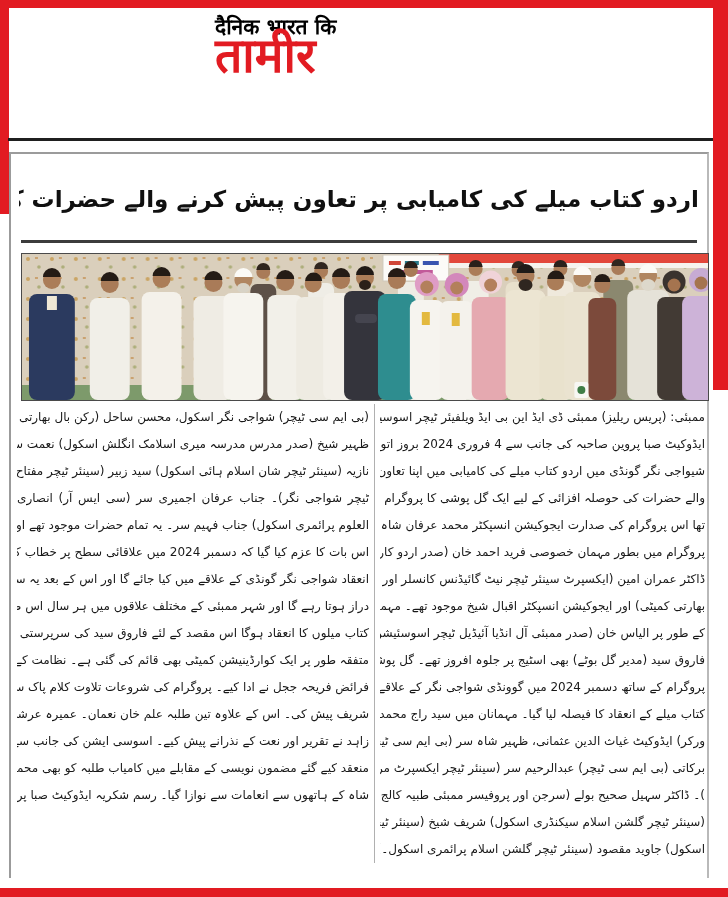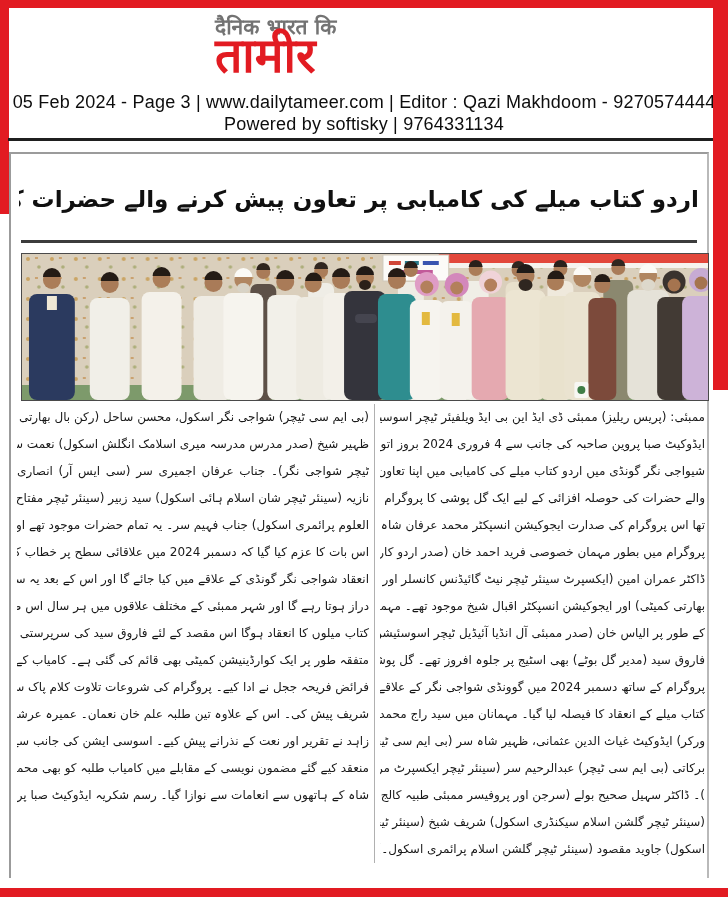--- a/index.html
+++ b/index.html
@@ -7,21 +7,21 @@
   html,body{background:#ffffff;}
   .page{position:relative;width:728px;height:897px;background:#fff;overflow:hidden;
         font-family:"Liberation Sans",sans-serif;}
   
   .bar-top{position:absolute;left:0;top:0;width:728px;height:8px;background:var(--red);}
   .bar-bottom{position:absolute;left:0;top:888px;width:728px;height:9px;background:var(--red);}
   .bar-left{position:absolute;left:0;top:0;width:9px;height:214px;background:var(--red);}
   .bar-right{position:absolute;right:0;top:0;width:15px;height:390px;background:var(--red);z-index:5;}
   
   .masthead{position:absolute;left:215px;top:12px;width:300px;}
-  .tagline{font-family:"DejaVu Sans",sans-serif;font-weight:bold;font-size:21px;color:#737373;}
+  .tagline{font-family:"DejaVu Sans",sans-serif;font-weight:bold;font-size:21px;color:#000000;}
   .title{font-family:Liberation Mono, monospace;font-weight:bold;font-size:48px;line-height:.95;
          color:var(--red);margin-top:-3px;}
   
   .meta{position:absolute;left:0;top:91px;width:728px;text-align:center;color:#0d0d0d;}
   .meta .l{font-size:18px;line-height:22px;font-weight:500;letter-spacing:.2px;}
   .rule-black{position:absolute;left:8px;top:138px;width:711px;height:3px;background:#1f1f1f;}
   
   .clip{position:absolute;left:9px;top:152px;width:700px;height:726px;
         border-top:2px solid #9b9b9b;border-left:2px solid #9b9b9b;border-right:2px solid #b9b9b9;}
   .headline{margin:4px 8px 0;height:82px;line-height:82px;direction:rtl;text-align:center;
@@ -49,24 +49,20 @@
   <div class="bar-top"></div>
   <div class="bar-left"></div>
   <div class="bar-right"></div>
   <div class="bar-bottom"></div>
 
   <div class="masthead">
     <div class="tagline">दैनिक भारत कि</div>
     <div class="title">तामीर</div>
   </div>
 
-  <div class="meta">
-    <div class="l">05 Feb 2024 - Page 3 | www.dailytameer.com | Editor : Qazi Makhdoom - 9270574444</div>
-    <div class="l">Powered by softisky | 9764331134</div>
-  </div>
 
   <div class="rule-black"></div>
 
   <div class="clip">
 
     <div class="headline">اردو کتاب میلے کی کامیابی پر تعاون پیش کرنے والے حضرات کی حوصلہ افزائی</div>
     <div class="head-rule"></div>
 
     <div class="photo">
       <svg viewBox="0 0 688 146" preserveAspectRatio="none">
@@ -240,28 +236,28 @@
             <rect x="554" y="128" width="14" height="16" rx="2" fill="#f7f7f3"></rect>
             <circle cx="561" cy="136" r="4" fill="#3f7d46"></circle>
           </g>
       </svg>
     </div>
 
     <div class="body">
       <div class="col col-left">
           <div class="line">(بی ایم سی ٹیچر) شواجی نگر اسکول، محسن ساحل (رکن بال بھارتی کمیٹی)</div>
           <div class="line">ظہیر شیخ (صدر مدرس مدرسہ میری اسلامک انگلش اسکول) نعمت سر (سینئر</div>
+          <div class="line">نازیہ (سینئر ٹیچر شان اسلام ہائی اسکول) سید زبیر (سینئر ٹیچر مفتاح</div>
           <div class="line">ٹیچر شواجی نگر)۔ جناب عرفان اجمیری سر (سی ایس آر) انصاری</div>
-          <div class="line">نازیہ (سینئر ٹیچر شان اسلام ہائی اسکول) سید زبیر (سینئر ٹیچر مفتاح</div>
           <div class="line">العلوم پرائمری اسکول) جناب فہیم سر۔ یہ تمام حضرات موجود تھے اور</div>
           <div class="line">اس بات کا عزم کیا گیا کہ دسمبر 2024 میں علاقائی سطح پر خطاب کرنے کا</div>
           <div class="line">انعقاد شواجی نگر گونڈی کے علاقے میں کیا جائے گا اور اس کے بعد یہ سلسلہ</div>
           <div class="line">دراز ہوتا رہے گا اور شہر ممبئی کے مختلف علاقوں میں ہر سال اس طرح</div>
           <div class="line">کتاب میلوں کا انعقاد ہوگا اس مقصد کے لئے فاروق سید کی سرپرستی میں</div>
-          <div class="line">متفقہ طور پر ایک کوارڈینیشن کمیٹی بھی قائم کی گئی ہے۔ کامیاب کے</div>
+          <div class="line">متفقہ طور پر ایک کوارڈینیشن کمیٹی بھی قائم کی گئی ہے۔ نظامت کے</div>
           <div class="line">فرائض فریحہ ججل نے ادا کیے۔ پروگرام کی شروعات تلاوت کلام پاک سے</div>
           <div class="line">شریف پیش کی۔ اس کے علاوہ تین طلبہ علم خان نعمان۔ عمیرہ عرشی۔ خان</div>
           <div class="line">زاہد نے تقریر اور نعت کے نذرانے پیش کیے۔ اسوسی ایشن کی جانب سے</div>
           <div class="line">منعقد کیے گئے مضمون نویسی کے مقابلے میں کامیاب طلبہ کو بھی محمد عرفان</div>
           <div class="line">شاہ کے ہاتھوں سے انعامات سے نوازا گیا۔ رسم شکریہ ایڈوکیٹ صبا پروین</div>
         </div>
       <div class="col-divider"></div>
       <div class="col col-right">
           <div class="line">ممبئی: (پریس ریلیز) ممبئی ڈی ایڈ این بی ایڈ ویلفیئر ٹیچر اسوسیشن کی صدر</div>
           <div class="line">ایڈوکیٹ صبا پروین صاحبہ کی جانب سے 4 فروری 2024 بروز اتوار</div>

